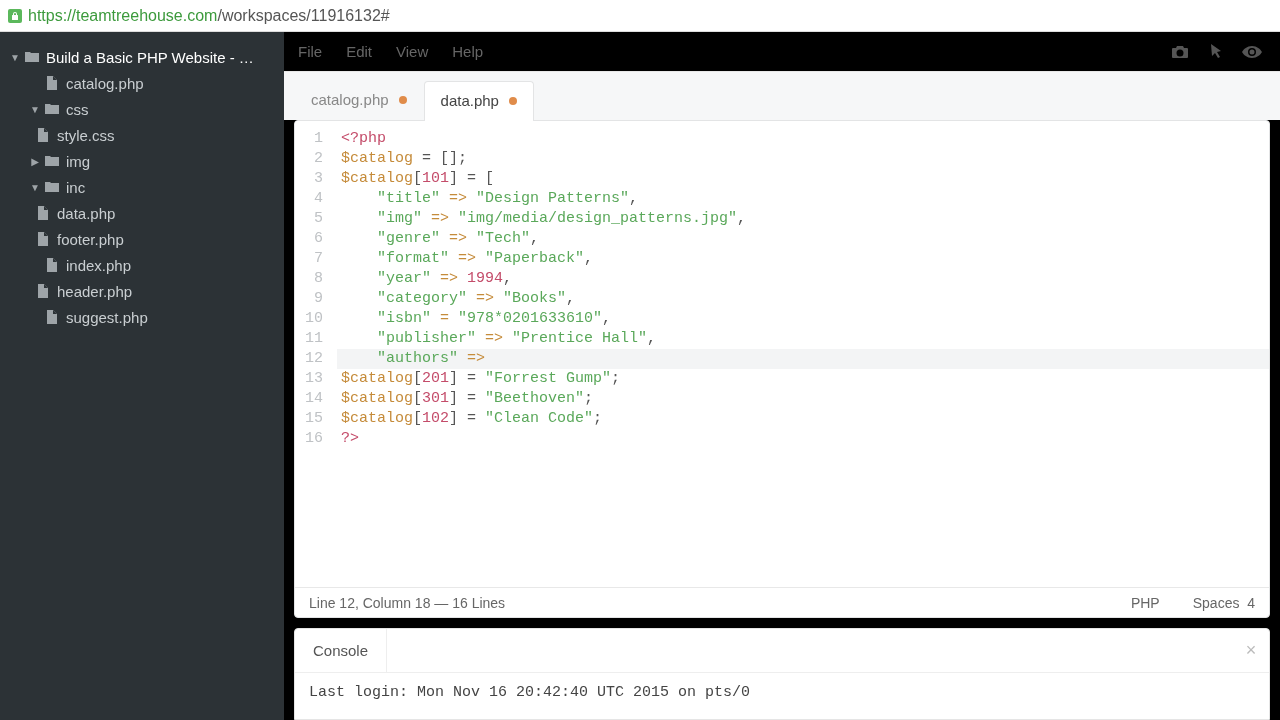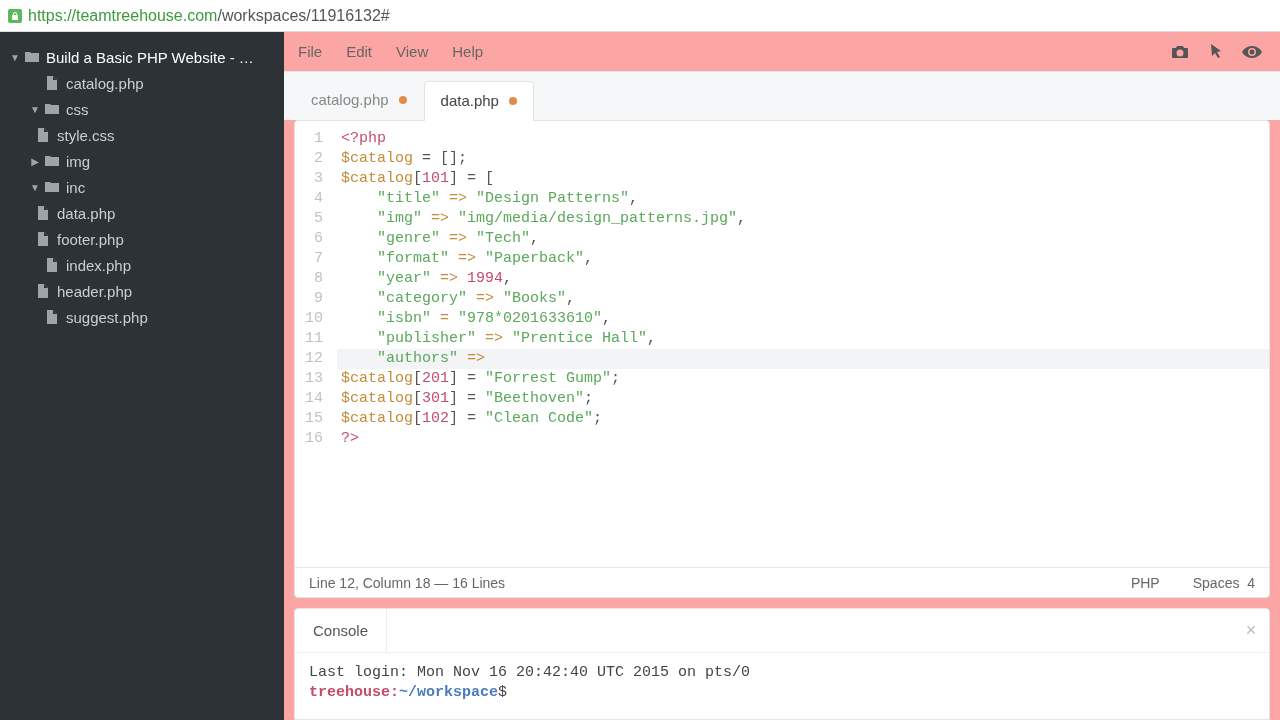--- a/index.html
+++ b/index.html
@@ -21,21 +21,21 @@
   .tree-row { display:flex; align-items:center; height:26px; padding-left:8px; cursor:default; white-space:nowrap; }
   .tree-row.project { color:#fff; font-weight:500; }
   .chev { width:14px; text-align:center; font-size:10px; color:#9ea4a8; margin-right:2px; }
   .chev.none { visibility:hidden; }
   .fic { width:16px; height:16px; margin-right:6px; display:flex; align-items:center; justify-content:center; }
   .fic svg { display:block; }
   .indent1 { padding-left:28px; }
   .indent2 { padding-left:19px; }
 
   
-  .main { flex:1; display:flex; flex-direction:column; background:#fca5a5; position:relative; }
+  .main { flex:1; display:flex; flex-direction:column; background:#000000; position:relative; }
 
   
   .menubar { height:40px; display:flex; align-items:center; padding:0 14px; color:#666; border-bottom:1px solid #e8e8e8; }
   .menubar .mitem { margin-right:24px; cursor:default; font-size:15px; }
   .menubar .spacer { flex:1; }
   .menubar .ricon { width:28px; height:28px; display:flex; align-items:center; justify-content:center; margin-left:8px; cursor:pointer; color:#555; }
 
   
   .tabs { height:48px; display:flex; align-items:flex-end; padding:0 10px; background:#f6f7f8; }
   .tab { padding:10px 16px 12px 16px; display:flex; align-items:center; font-size:15px; cursor:pointer; border:1px solid transparent; border-bottom:none; border-radius:4px 4px 0 0; color:#888; }
@@ -264,20 +264,17 @@
     </div>
 
     <div class="console-wrap">
       <div class="console-head">
         <div class="console-tab">Console</div>
         <div class="spacer"></div>
         <div class="console-close">×</div>
       </div>
       <div class="console-body">
         <div>Last login: Mon Nov 16 20:42:40 UTC 2015 on pts/0</div>
-        <div>
-          <span class="prompt-host">treehouse:</span><span class="prompt-path">~/workspace</span><span>$</span>
-        </div>
       </div>
     </div>
 
   </div>
 </div>
 
 </body></html>

